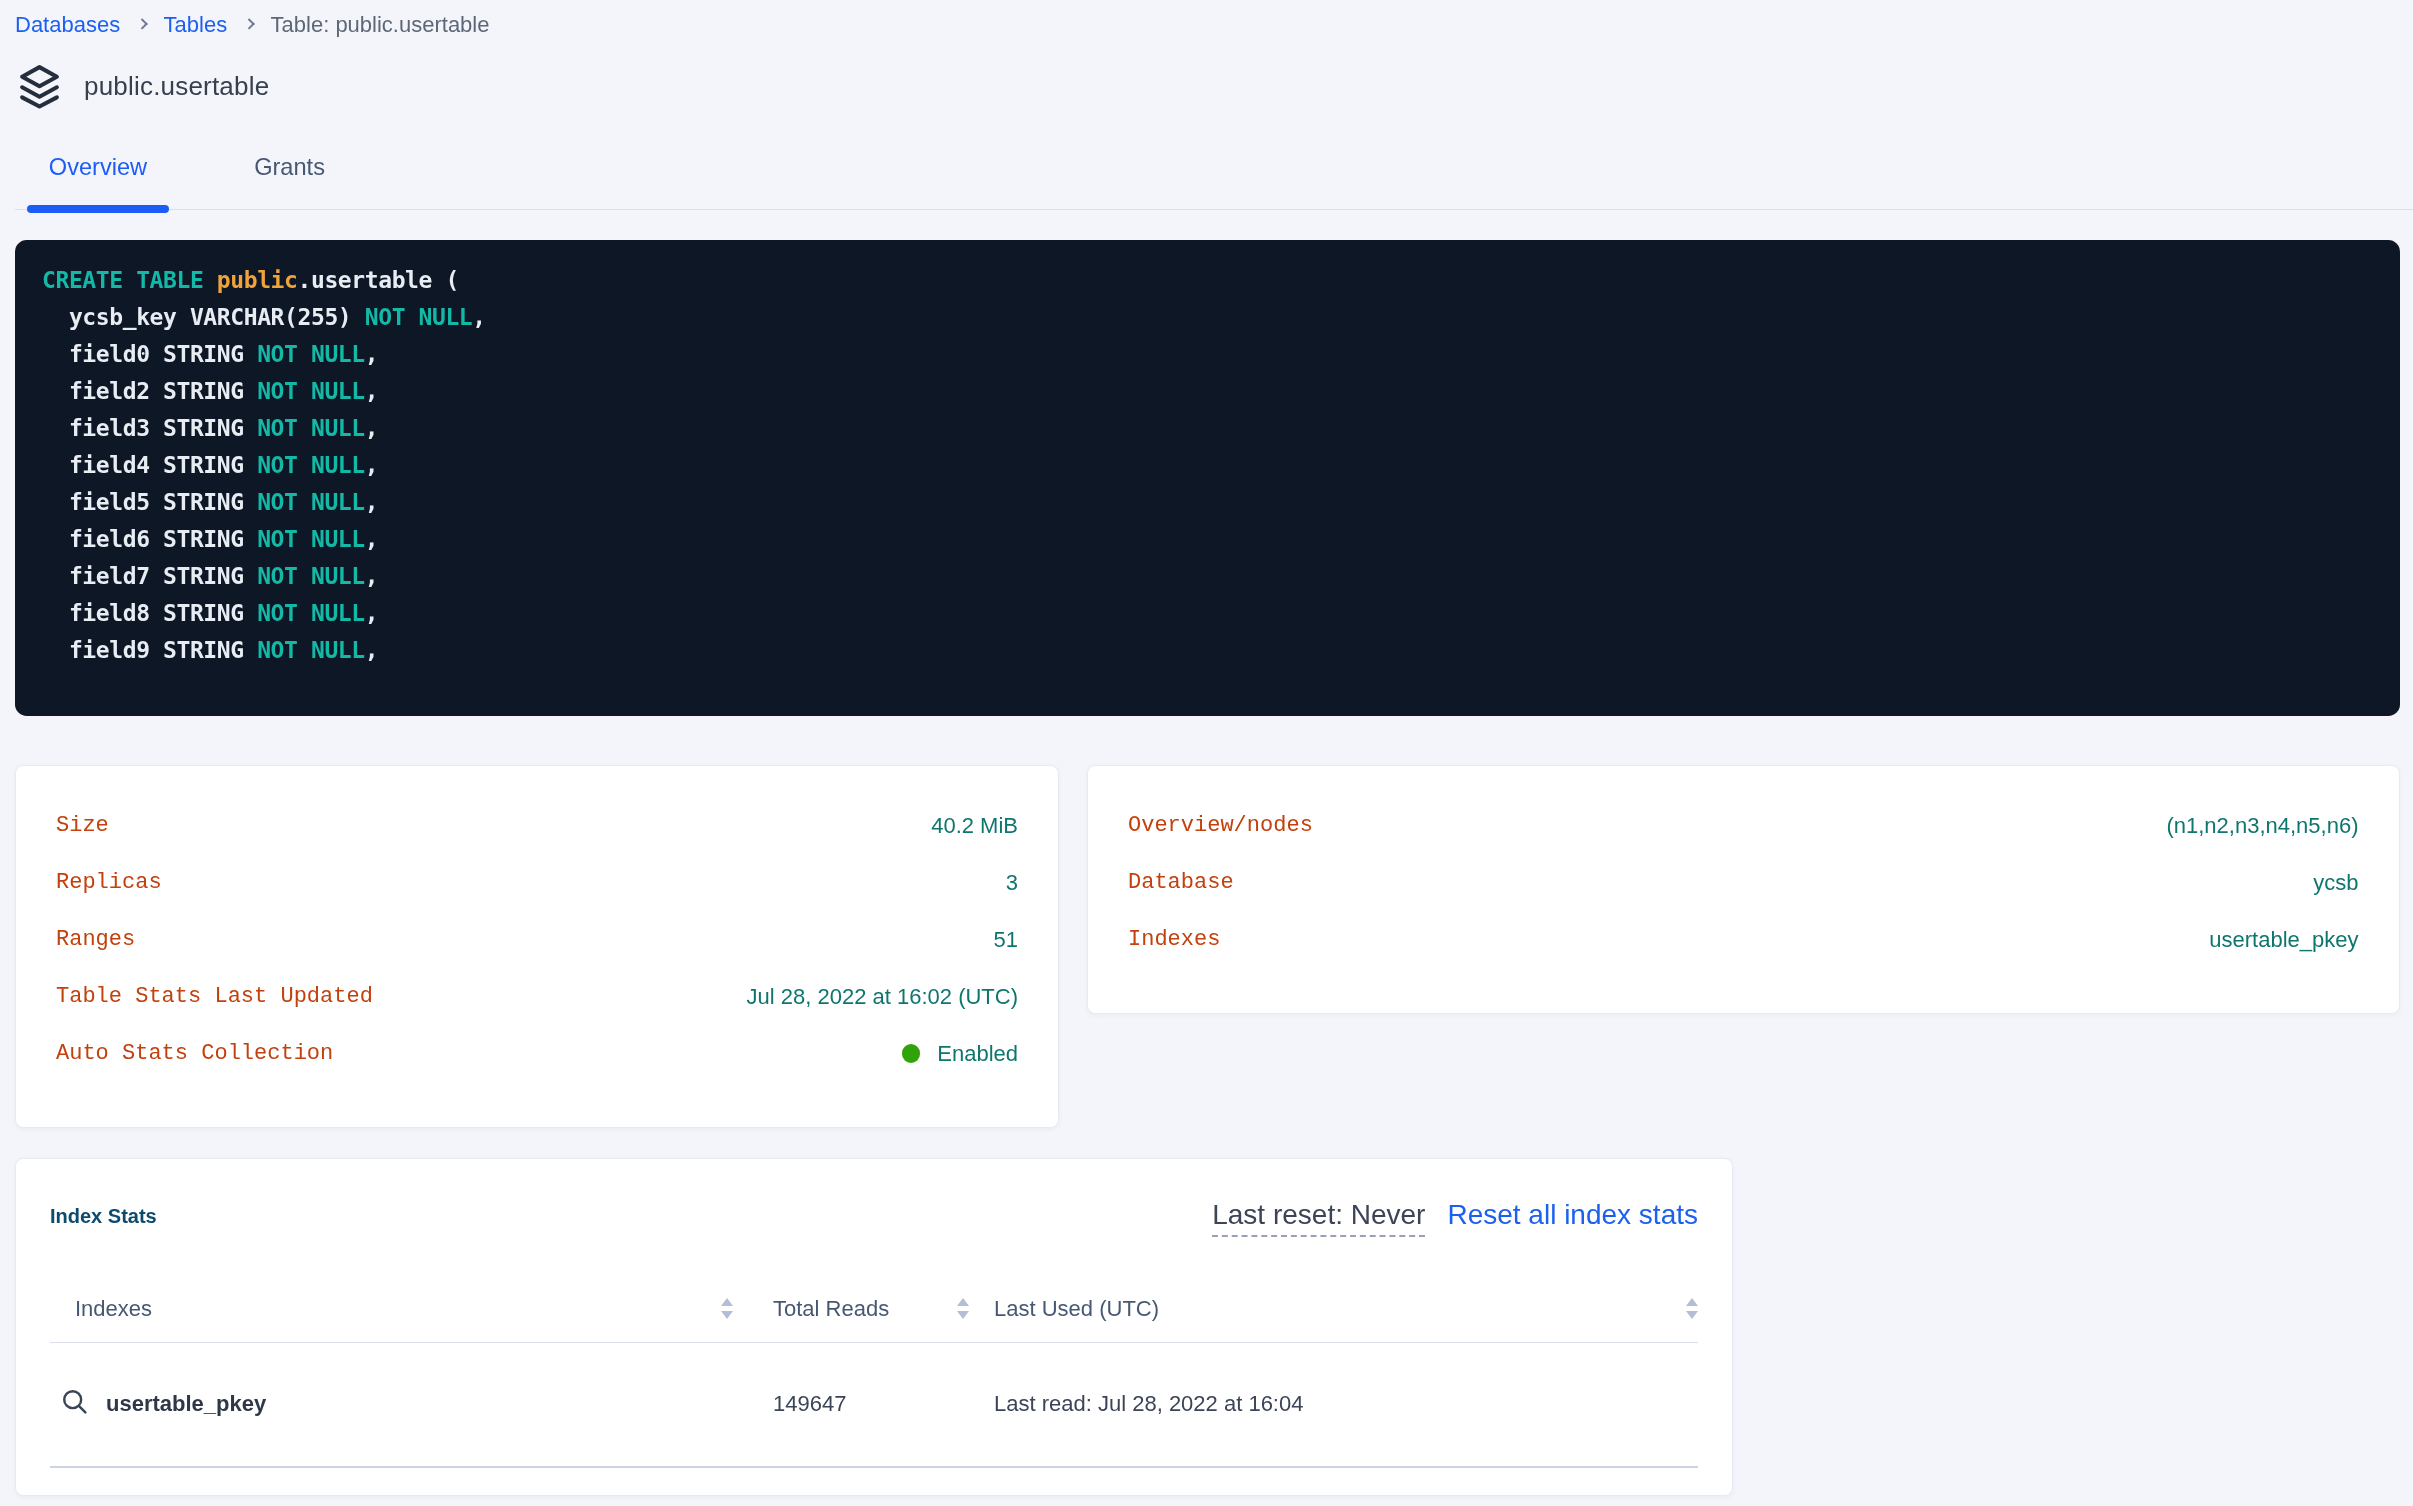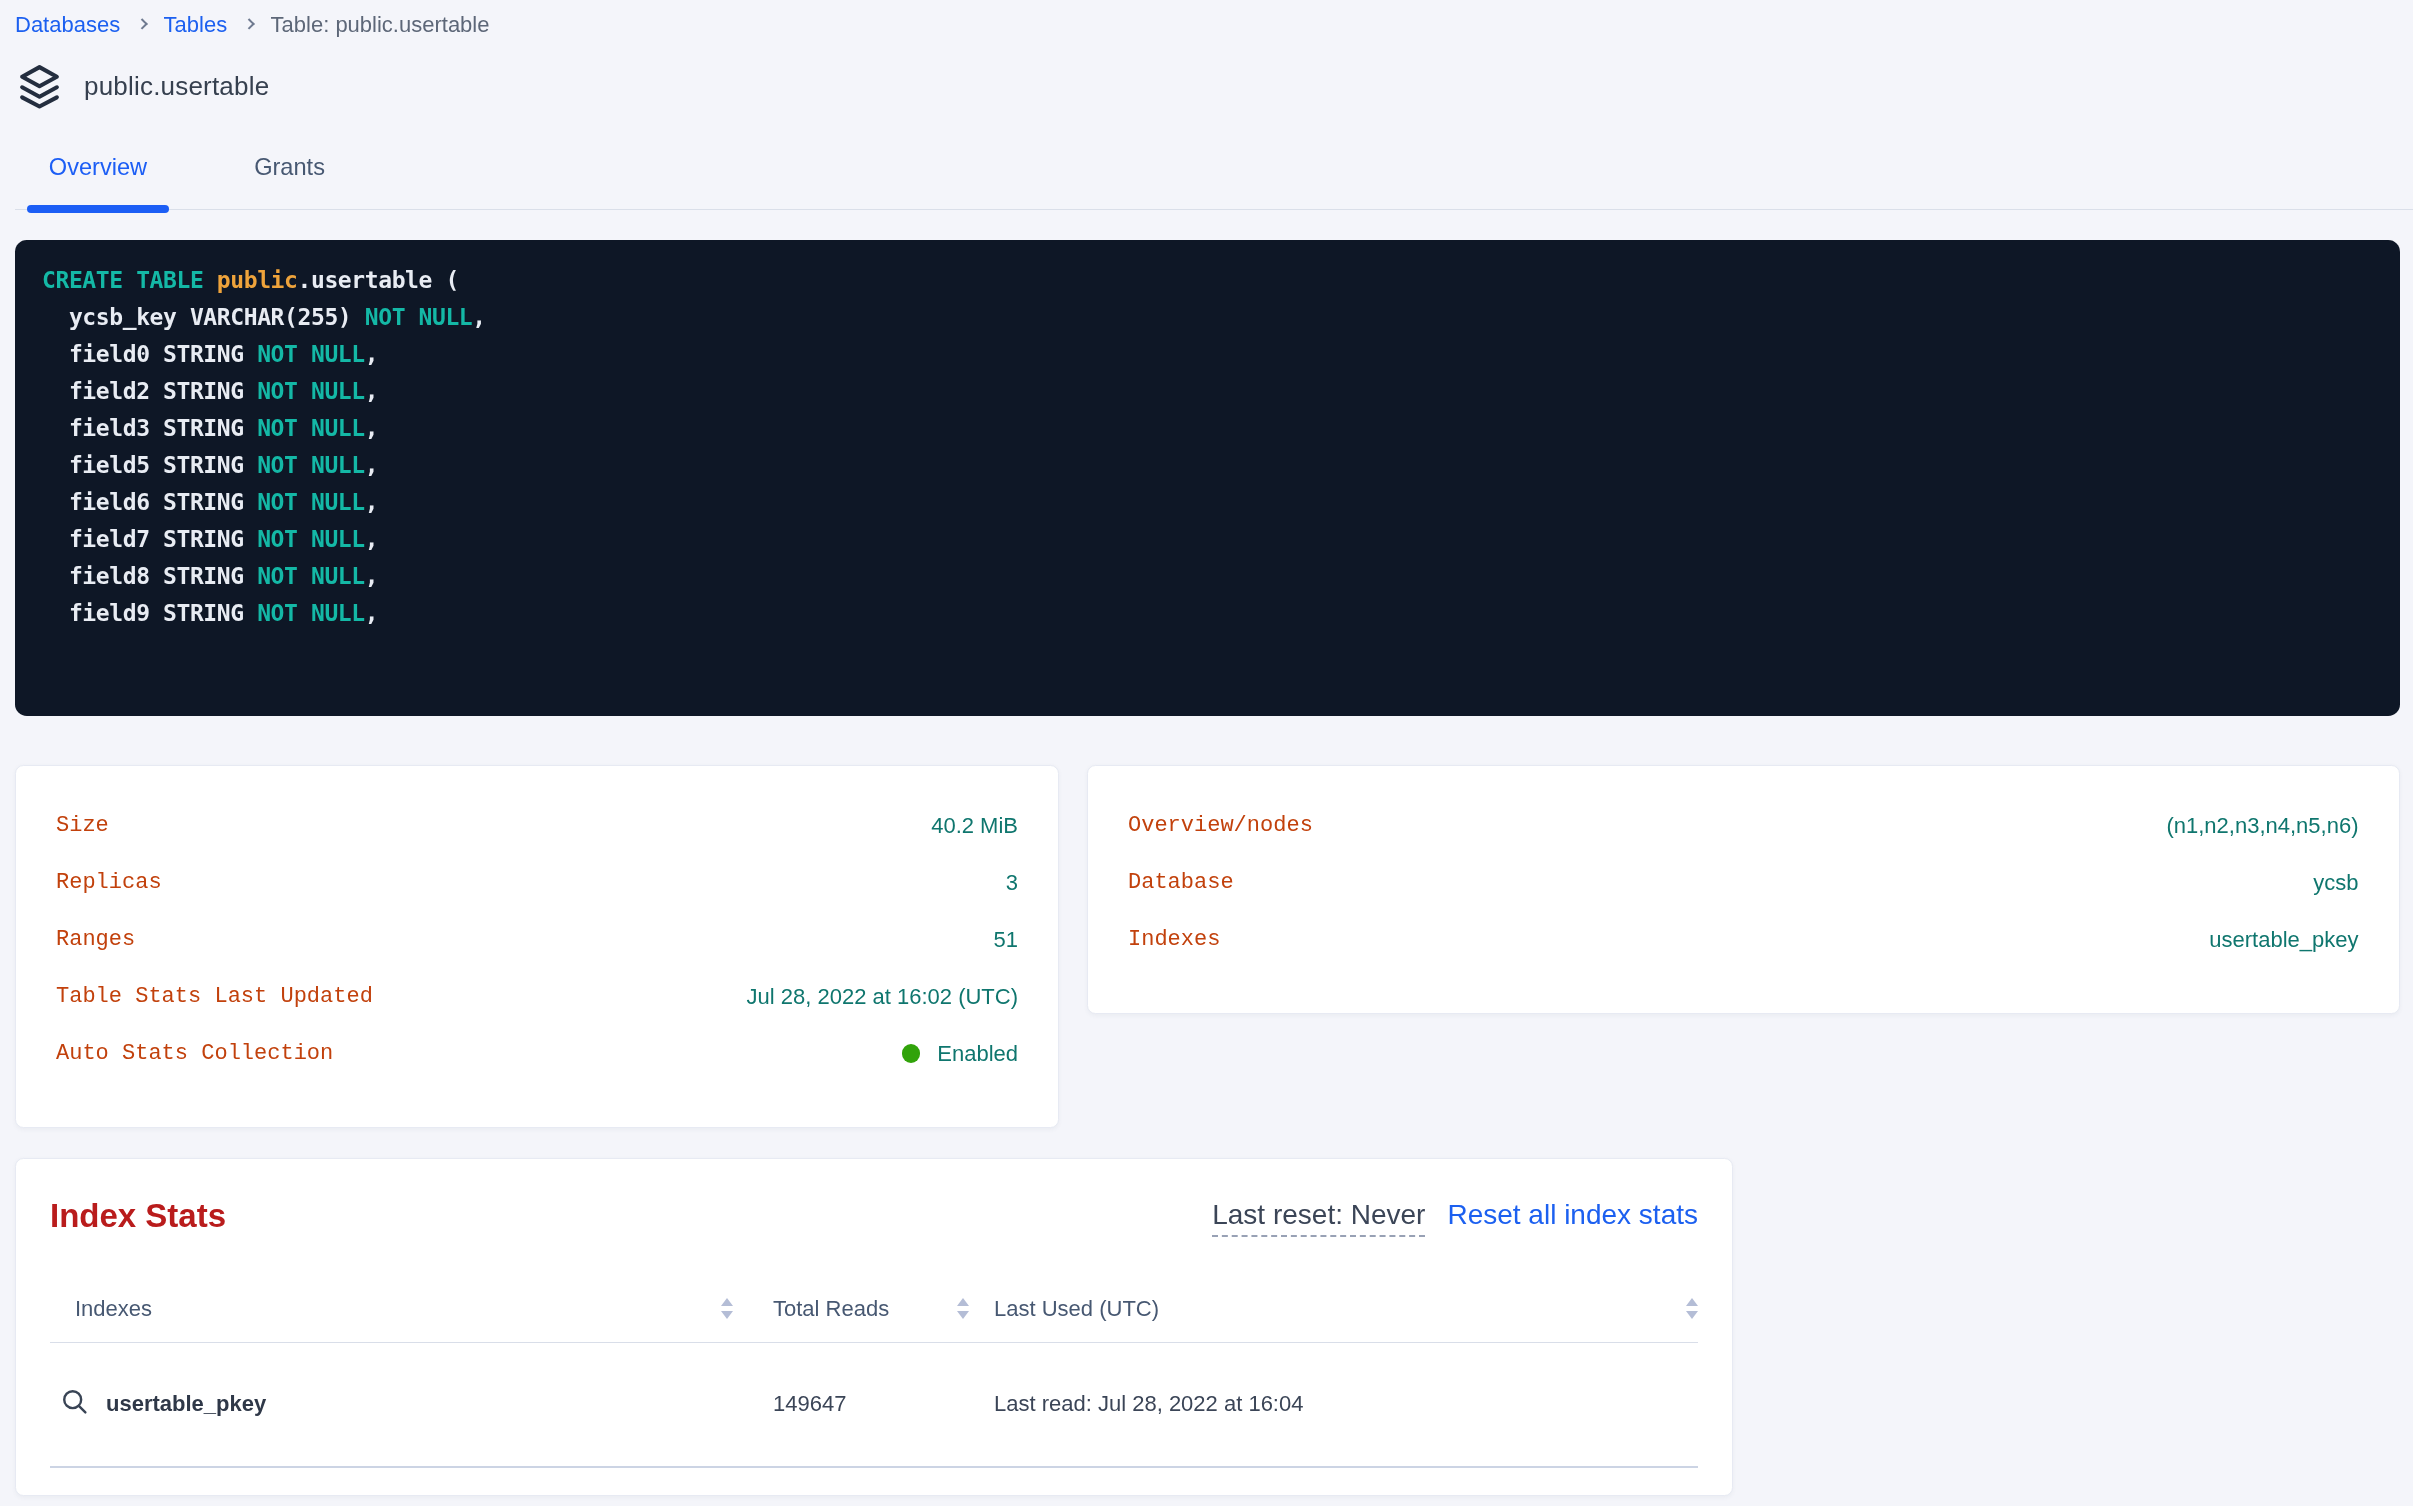--- a/index.html
+++ b/index.html
@@ -51,21 +51,21 @@
   .card-right { flex:1; padding:47px 40px 29px; }
   .detail-row { display:flex; justify-content:space-between; align-items:center; font-size:22px; line-height:25px; margin-bottom:32px; }
   .detail-label { color:#c2410c;font-family:Liberation Mono, monospace; }
   .detail-value { color:#0f766e; display:flex; align-items:center; gap:17px; }
   .status-dot { width:18.6px; height:18.6px; border-radius:50%; background:#31a30a; flex:0 0 auto; }
 
   
   .index-card { margin-top:30px; width:1718px; background:#ffffff; border:0.8px solid #e7eaf3; border-radius:8.4px;
                 box-shadow:0 1.7px 4.2px rgba(60,70,100,0.05); padding:40px 34px 27px; }
   .index-head { display:flex; justify-content:space-between; align-items:flex-start; }
-  .index-title { font-size:33px; font-weight:700; color:#b91c1c; line-height:34px; }
+  .index-title { font-size:20px; font-weight:700; color:#0c4a6e; line-height:34px; }
   .index-head-right { display:flex; align-items:baseline; gap:22px; font-size:28px; line-height:25px; padding-top:3.4px; }
   .last-reset { color:#3b4557; border-bottom:2.5px dashed #98a1b5; padding-bottom:7.6px; }
   .reset-link { color:#1c60f0; cursor:pointer; }
 
   .tbl-header { display:flex; align-items:center; margin-top:59px; padding-bottom:20px; border-bottom:1.7px solid #d9dee9;
                 font-size:22px; color:#475872; }
   .hcell { display:flex; justify-content:space-between; align-items:center; cursor:pointer; }
   .hcell-1 { width:683px; padding-left:25px; }
   .hcell-2 { width:236px; padding-left:40px; }
   .hcell-3 { flex:1; padding-left:25px; }
@@ -109,20 +109,21 @@
     <div class="tab">Grants</div>
   </div>
 
   <div class="code-block">
     <div id="sql-code">
         <div class="code-line"><span class="tok-kw">CREATE TABLE </span><span class="tok-id">public</span><span class="tok-pl">.usertable (</span></div>
         <div class="code-line"><span class="tok-pl">  ycsb_key VARCHAR(255) </span><span class="tok-kw">NOT NULL</span><span class="tok-pl">,</span></div>
         <div class="code-line"><span class="tok-pl">  field0 STRING </span><span class="tok-kw">NOT NULL</span><span class="tok-pl">,</span></div>
         <div class="code-line"><span class="tok-pl">  field2 STRING </span><span class="tok-kw">NOT NULL</span><span class="tok-pl">,</span></div>
         <div class="code-line"><span class="tok-pl">  field3 STRING </span><span class="tok-kw">NOT NULL</span><span class="tok-pl">,</span></div>
+        <div class="code-line"><span class="tok-pl">  field4 STRING </span><span class="tok-kw">NOT NULL</span><span class="tok-pl">,</span></div>
         <div class="code-line"><span class="tok-pl">  field5 STRING </span><span class="tok-kw">NOT NULL</span><span class="tok-pl">,</span></div>
         <div class="code-line"><span class="tok-pl">  field6 STRING </span><span class="tok-kw">NOT NULL</span><span class="tok-pl">,</span></div>
         <div class="code-line"><span class="tok-pl">  field7 STRING </span><span class="tok-kw">NOT NULL</span><span class="tok-pl">,</span></div>
         <div class="code-line"><span class="tok-pl">  field8 STRING </span><span class="tok-kw">NOT NULL</span><span class="tok-pl">,</span></div>
         <div class="code-line"><span class="tok-pl">  field9 STRING </span><span class="tok-kw">NOT NULL</span><span class="tok-pl">,</span></div>
       </div>
   </div>
 
   <div class="cards-row">
     <div class="card card-left" id="card-left">

